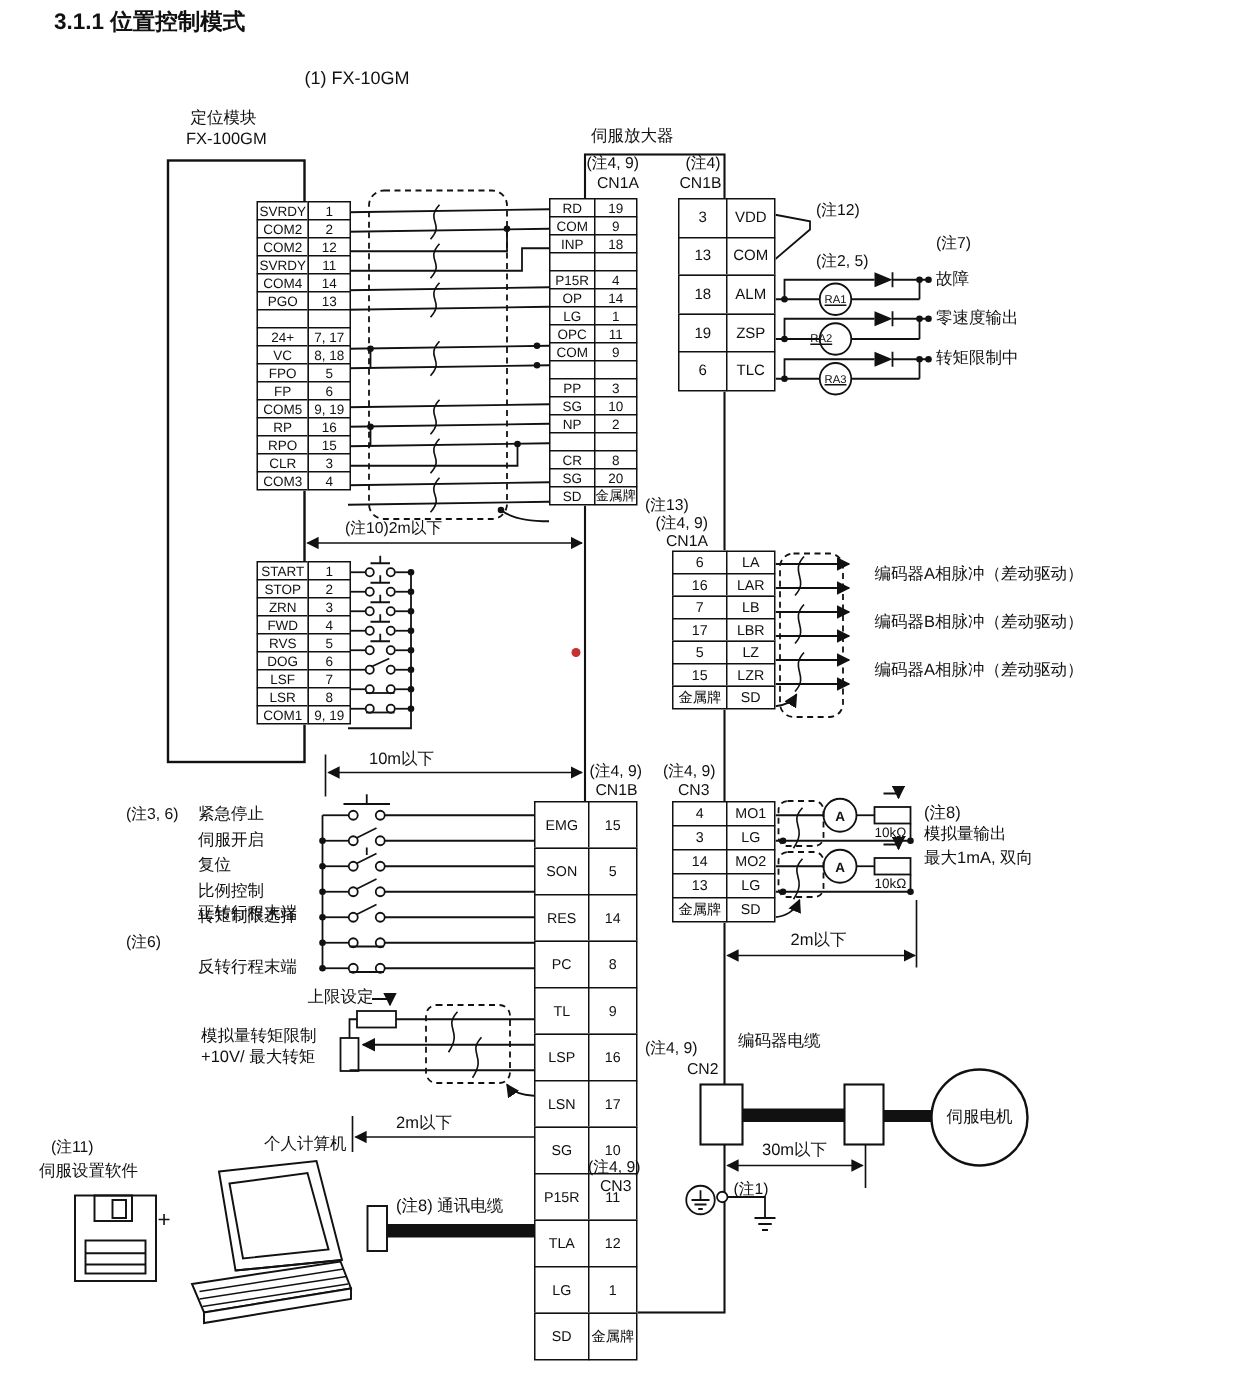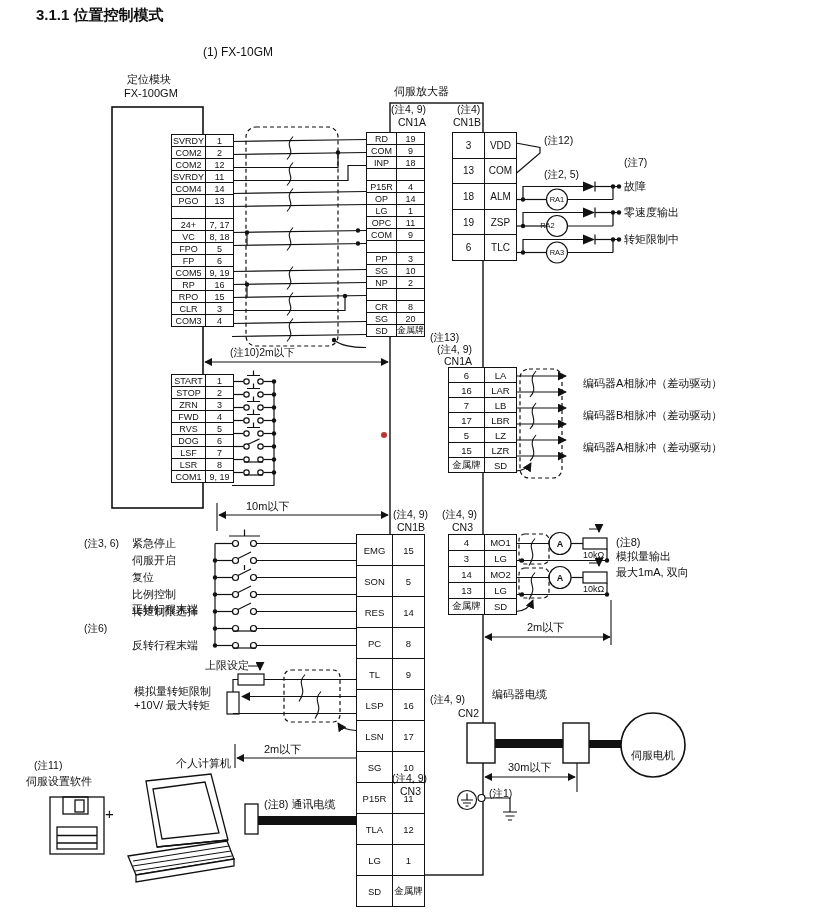--- a/index.html
+++ b/index.html
@@ -3,23 +3,23 @@
 <meta charset="utf-8">
 <style>
   html,body{margin:0;padding:0;background:#fff;}
   #page{position:relative;width:832px;height:924px;background:#fff;overflow:hidden;
         font-family:"Liberation Sans",sans-serif;color:#111;padding-left:47px;}
   #wires{position:absolute;left:0;top:0;z-index:1;}
   .lbl{position:absolute;z-index:3;font-size:11px;line-height:1.15;white-space:nowrap;color:#111;}
   .lbl-b{font-weight:bold;font-size:15px;}
   .lbl-sub{font-size:12px;}
   .lbl-s{font-size:10.5px;}
-  .lbl-xs{font-size:7.5px;text-align:center;width:21px;}
+  .lbl-xs{font-size:7.5px;text-align:center;width:21px;text-decoration:underline;}
   .lbl-m{font-size:9px;}
-  .lbl-c{text-align:center;margin-top:10px;}
+  .lbl-c{text-align:center;}
   .ptable{position:absolute;z-index:2;}
   .trow{display:flex;margin-top:-1px;background:#fff;}
   .tc{box-sizing:border-box;border:1px solid #111;display:flex;align-items:center;
       justify-content:center;font-size:9px;overflow:hidden;background:#fff;}
   .tc.c2{margin-left:-1px;}
   .t-gmio .trow,.t-gmin .trow{height:13px}
   .t-gmio .c1,.t-gmin .c1{width:35px}
   .t-gmio .c2,.t-gmin .c2{width:29px}
   .t-cn1aT .trow{height:13px}
   .t-cn1aT .c1{width:31px}.t-cn1aT .c2{width:29px}

